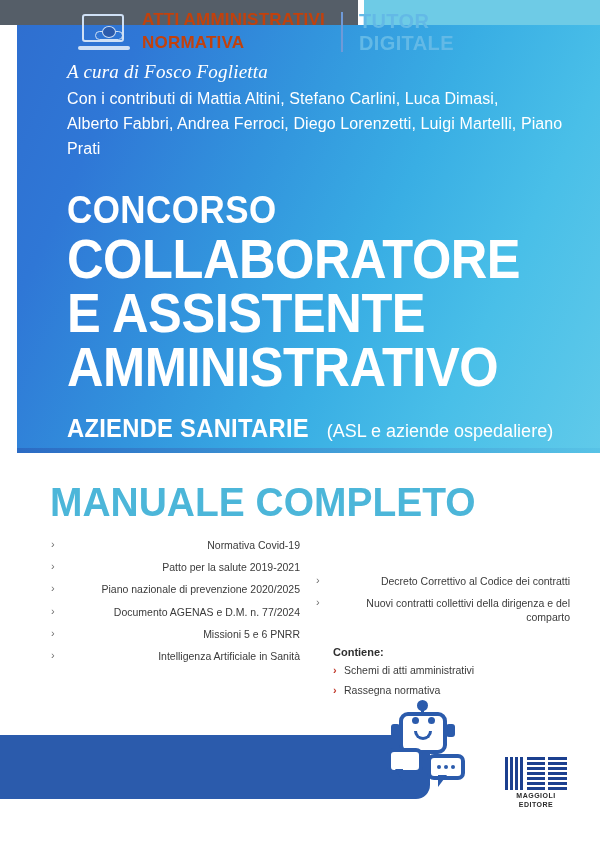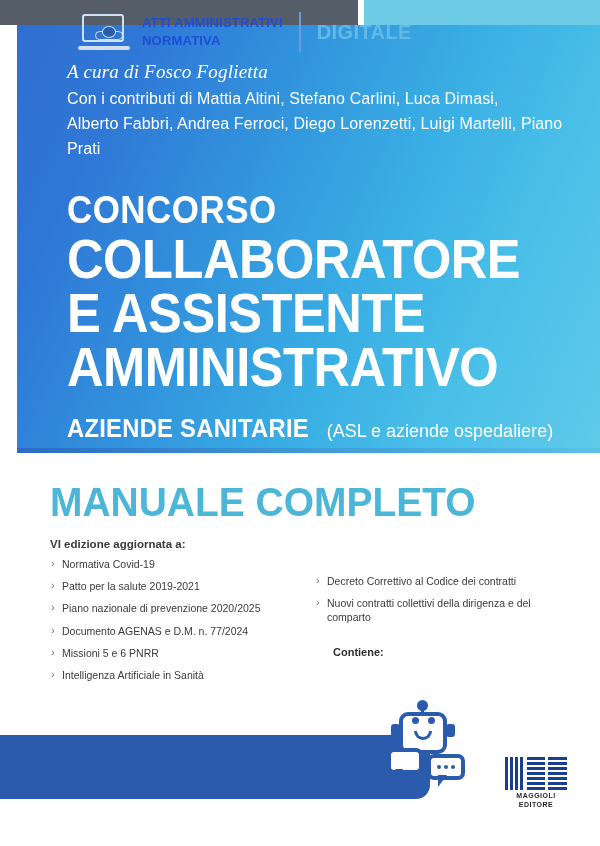--- a/index.html
+++ b/index.html
@@ -168,20 +168,21 @@
     margin: 0;
     padding: 0;
   }
   ul.blist li {
     position: relative;
     padding-left: 12px;
     margin-bottom: 8px;
     color: #3b3b3b;
     font-size: 10.5px;
     line-height: 1.35;
+    text-align: right;
   }
   ul.blist li::before {
     content: "›";
     position: absolute;
     left: 1px;
     top: -1px;
     color: #6f6f6f;
     font-size: 11px;
   }
 
@@ -278,22 +279,22 @@
     content:"";
     position:absolute;
     left:7px; top:0;
     width:14px; height:12px;
     border:1.5px solid #cfe0f5;
     border-radius: 50%;
     box-sizing:border-box;
     background:#2b5bac;
   }
   .banner-txt1 {
-    color: #1d4ed8;
-    font-size: 13px;
+    color: #c2410c;
+    font-size: 17px;
     font-weight: bold;
     line-height: 1.35;
     letter-spacing: .2px;
   }
   .banner-div {
     width: 2px;
     height: 40px;
     background: #6f9ad8;
     margin: 0 16px;
     flex: 0 0 auto;
@@ -431,40 +432,43 @@
     </div>
   </div>
 
   <div class="lower">
 
     <div class="manuale">MANUALE COMPLETO</div>
 
     <div class="cols">
 
       <div class="col-left">
-        <div class="ed-head">VI edizione aggiornata a:</div>
         <ul class="blist">
           <li>Normativa Covid-19</li>
           <li>Patto per la salute 2019-2021</li>
           <li>Piano nazionale di prevenzione 2020/2025</li>
           <li>Documento AGENAS e D.M. n. 77/2024</li>
           <li>Missioni 5 e 6 PNRR</li>
           <li>Intelligenza Artificiale in Sanità</li>
         </ul>
       </div>
 
       <div class="col-right">
         <ul class="blist">
           <li>Decreto Correttivo al Codice dei contratti</li>
           <li>Nuovi contratti collettivi della dirigenza e del comparto</li>
         </ul>
       </div>
 
       <div class="contiene-box">
         <div class="contiene-title">Contiene:</div>
+        <ul class="rlist">
+          <li>Schemi di atti amministrativi</li>
+          <li>Rassegna normativa</li>
+        </ul>
       </div>
 
     </div>
   </div>
 
   <div class="banner"></div>
 
   <div class="banner-row">
     <div class="laptop-icon">
       <div class="laptop-screen">
@@ -474,20 +478,21 @@
     </div>
 
     <div class="banner-txt1">
       <div>ATTI AMMINISTRATIVI</div>
       <div>NORMATIVA</div>
     </div>
 
     <div class="banner-div"></div>
 
     <div class="banner-txt2">
+      <div>TUTOR</div>
       <div>DIGITALE</div>
     </div>
   </div>
 
   <div class="robot">
     <div class="r-antenna-dot"></div>
     <div class="r-antenna"></div>
     <div class="r-ear-l"></div>
     <div class="r-ear-r"></div>
     <div class="r-head"></div>

